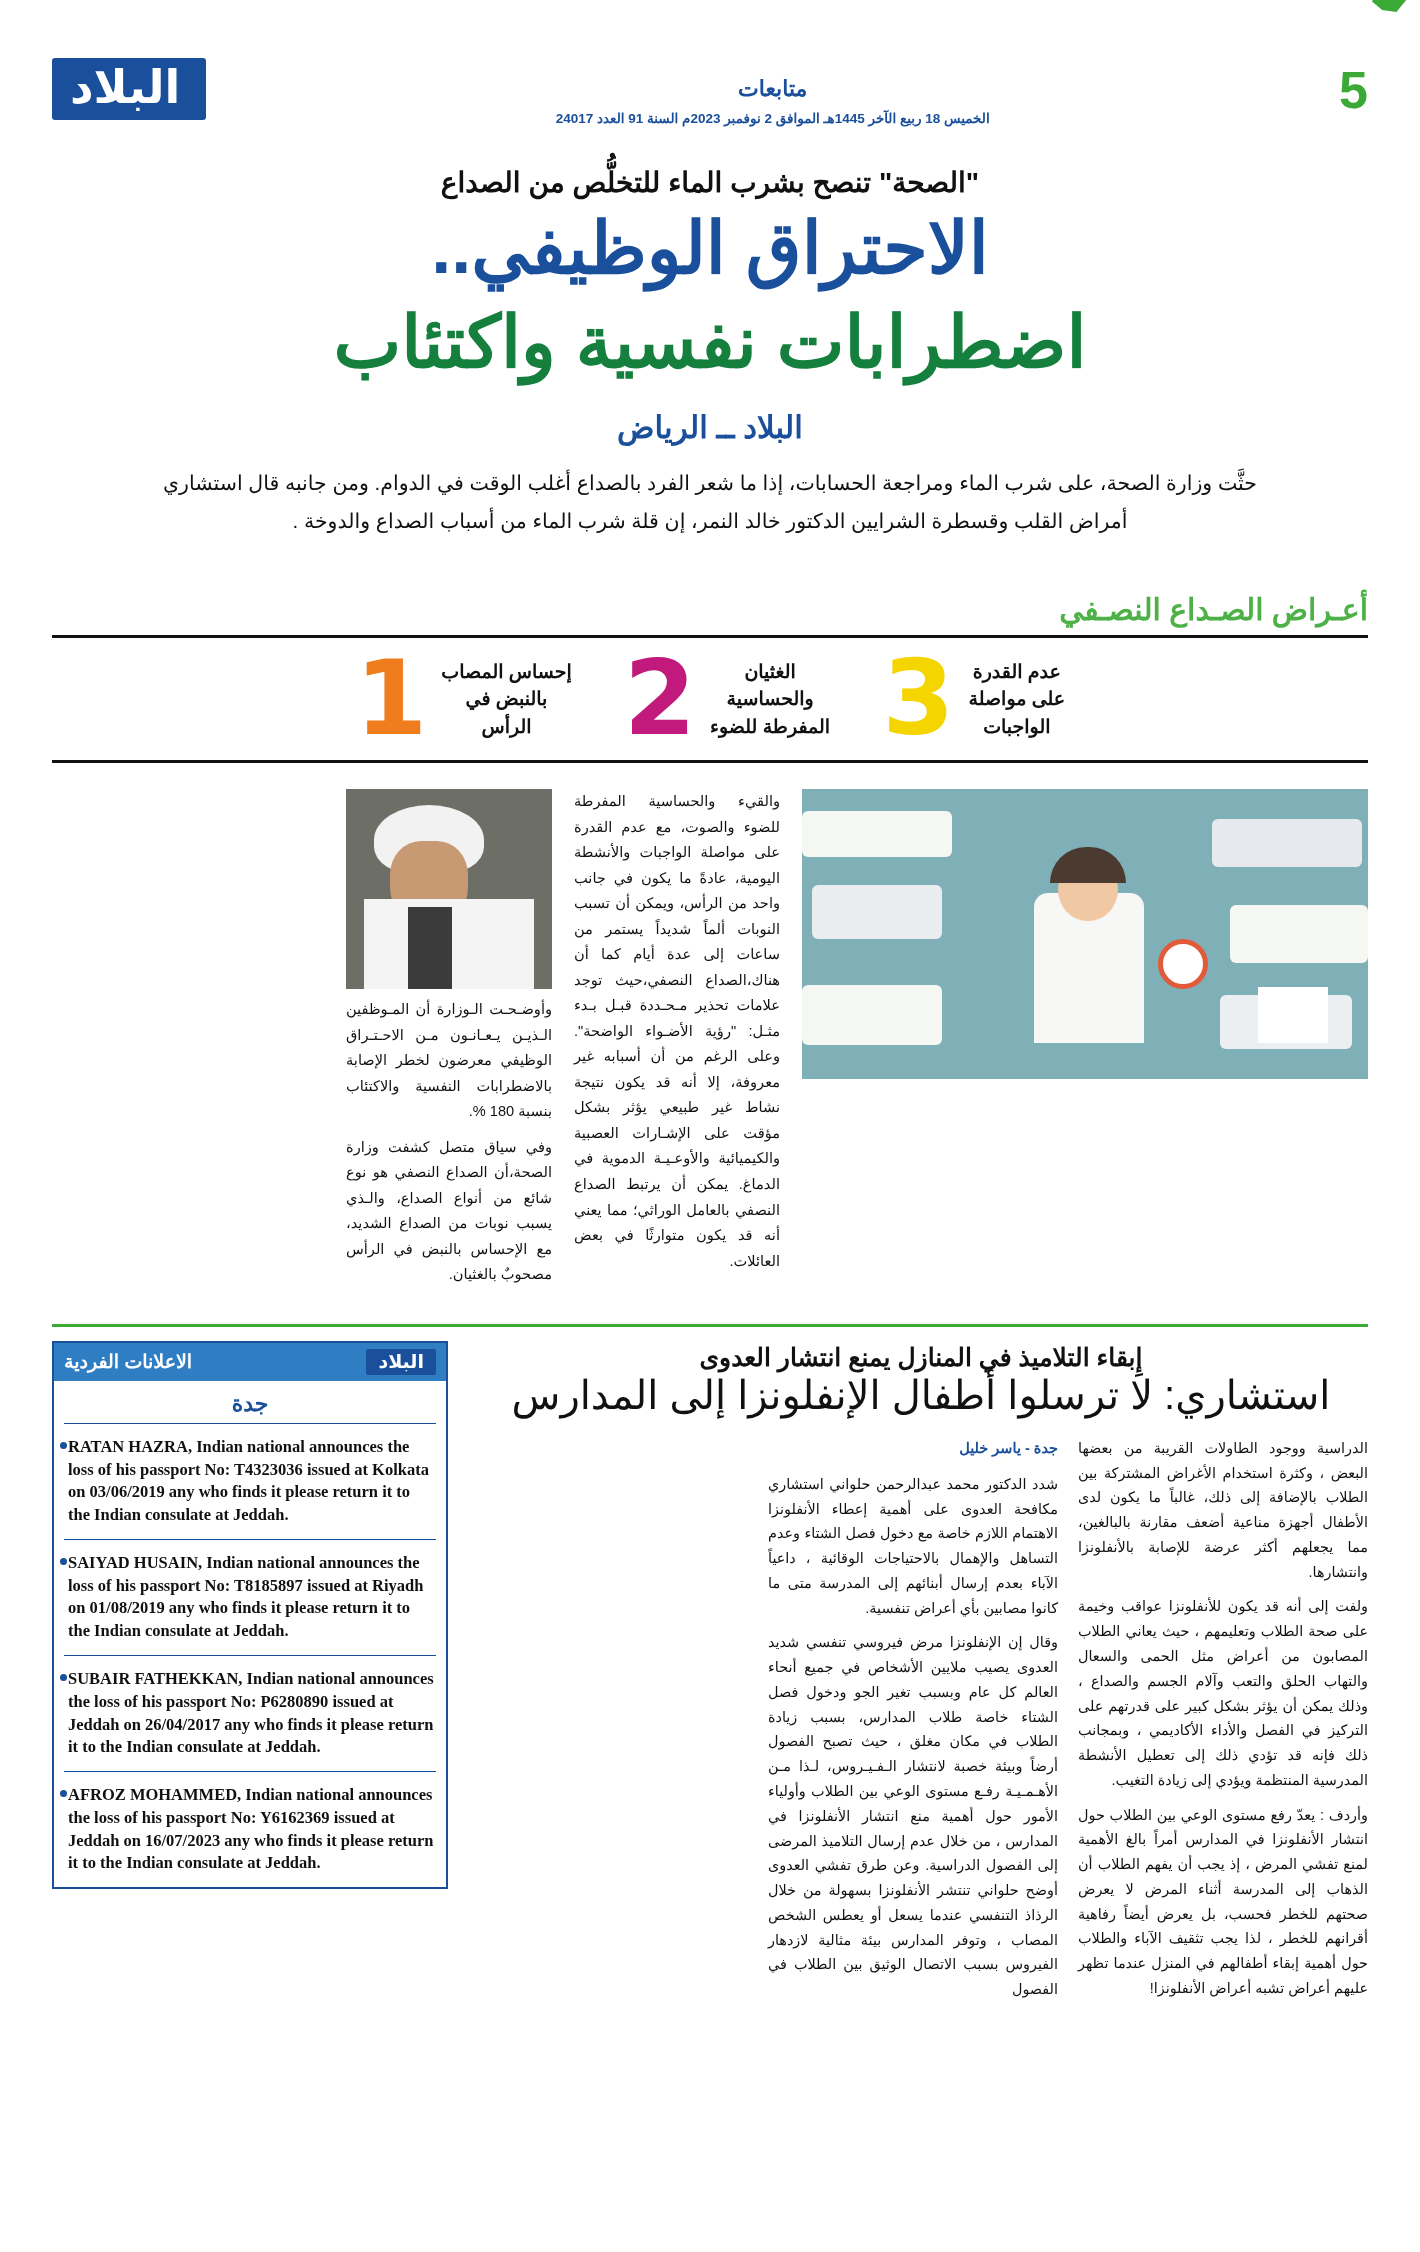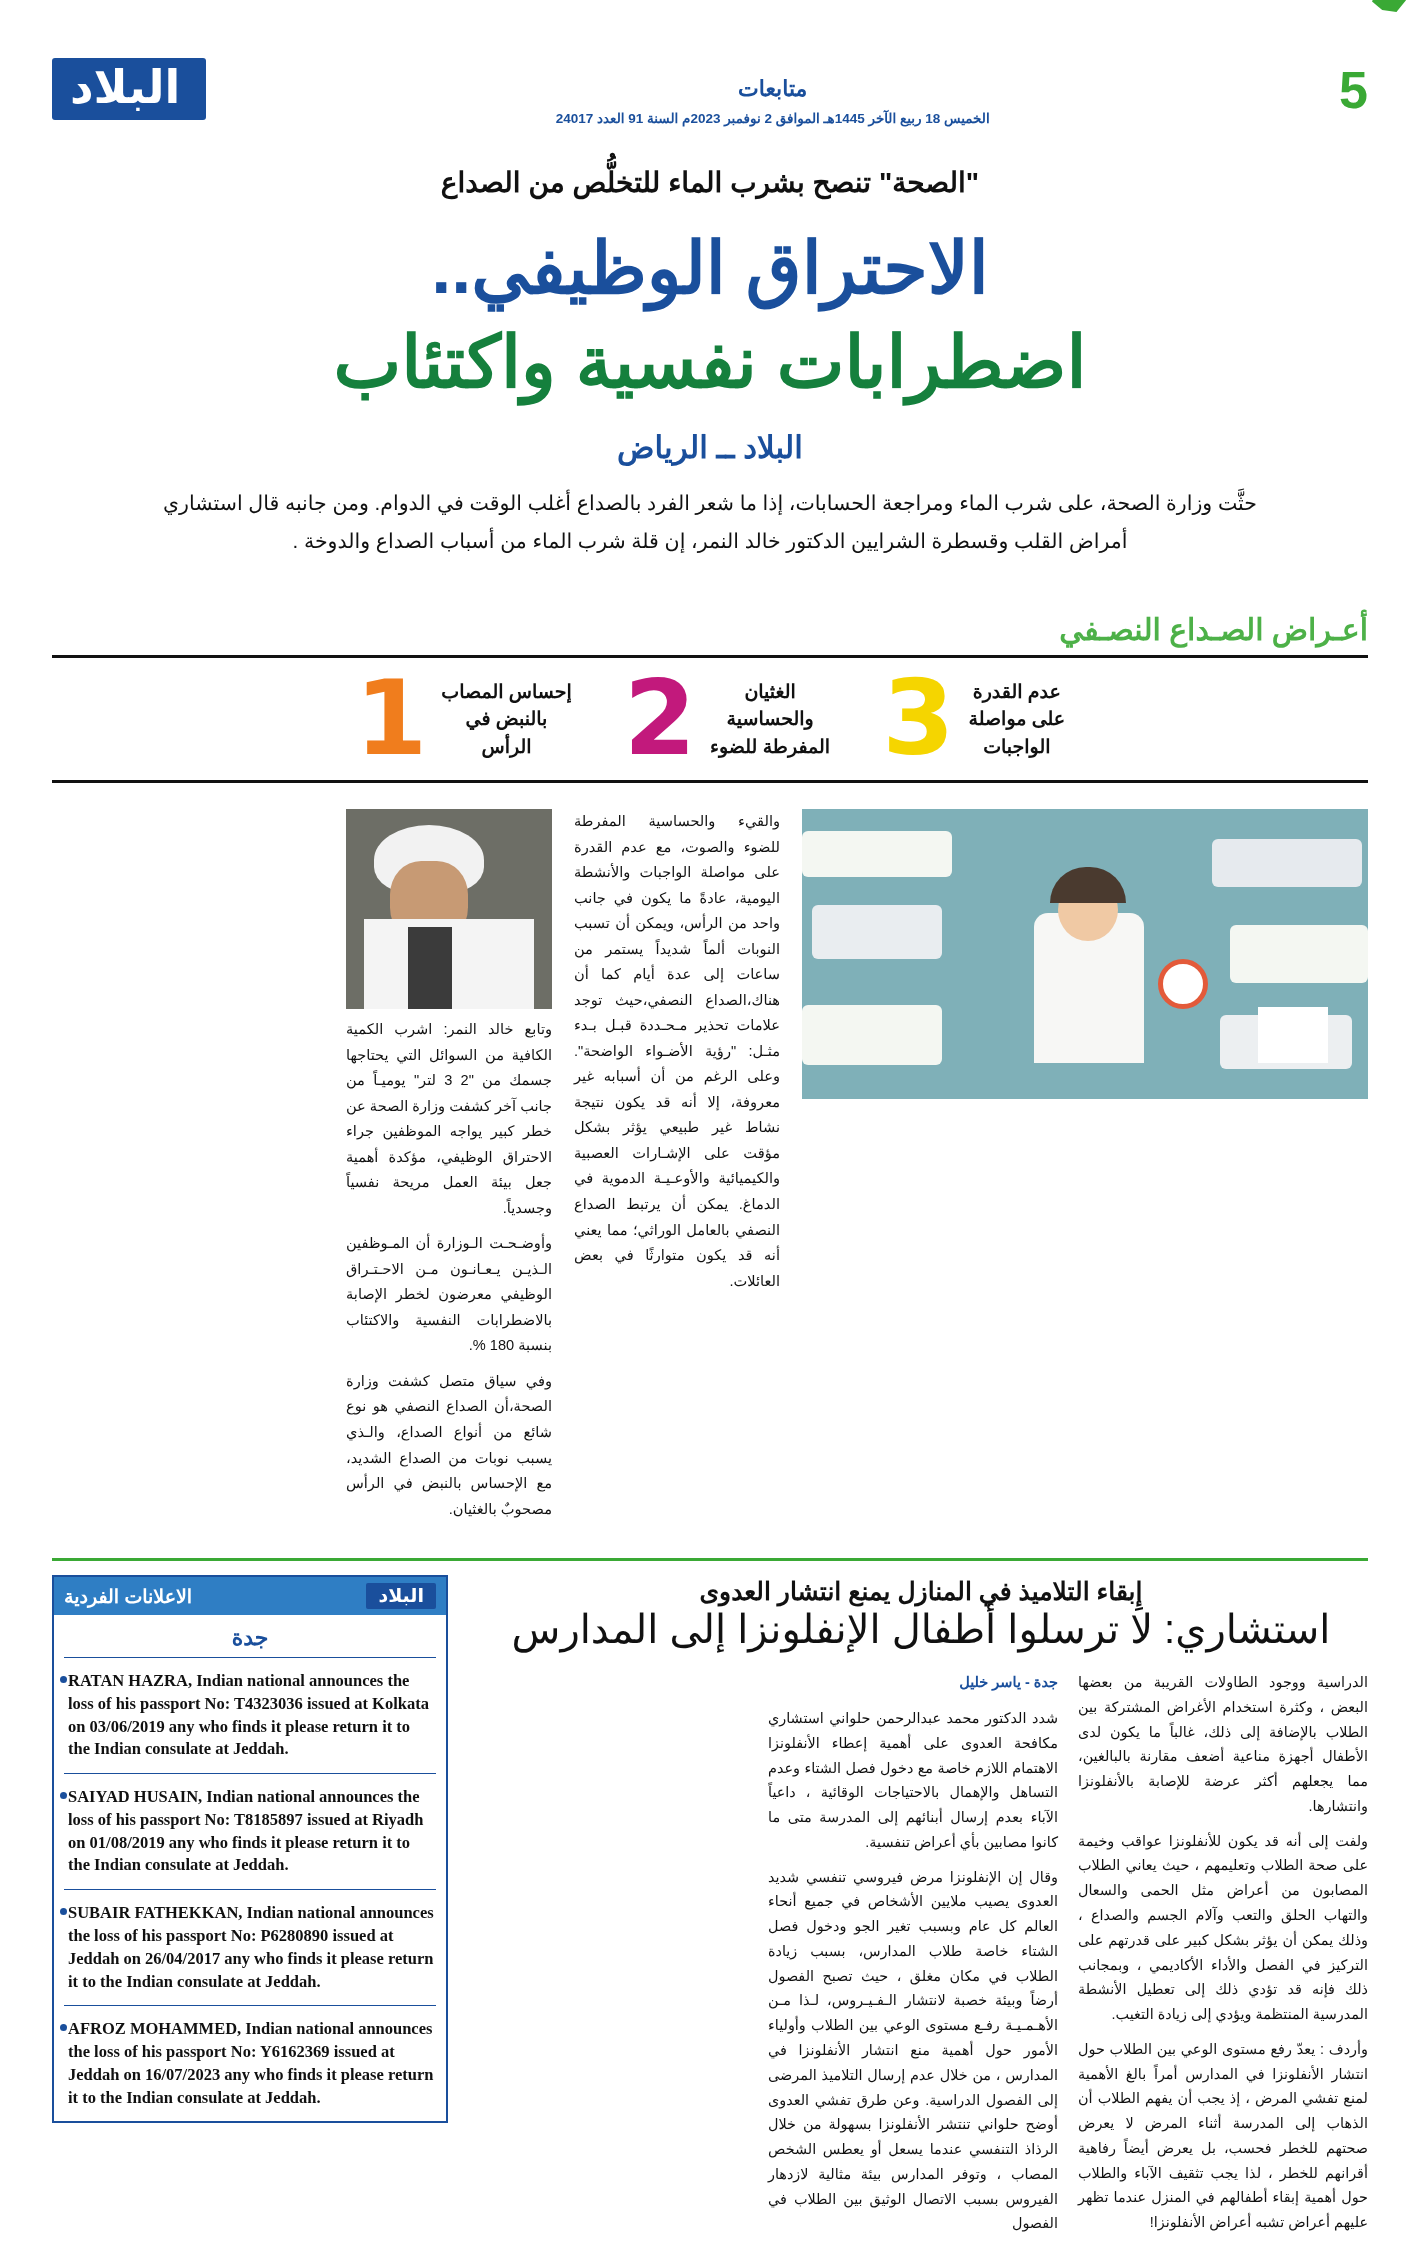--- a/index.html
+++ b/index.html
@@ -80,21 +80,21 @@
     font-size: 28px;
     font-weight: bold;
     color:#111;
     margin-top: 46px;
   }
   .headline1 {
     text-align:center;
     color:#1a4f9c;
     font-size: 72px;
     font-weight: bold;
-    margin-top: 32px;
+    margin-top: 12px;
     line-height: 1.05;
     letter-spacing: -1px;
   }
   .headline2 {
     text-align:center;
     color:#15803d;
     font-size: 72px;
     font-weight: bold;
     margin-top: 18px;
     line-height: 1.05;
@@ -366,21 +366,20 @@
     <div class="col-text col-narrow">والقيء والحساسية المفرطة للضوء والصوت، مع عدم القدرة على مواصلة الواجبات والأنشطة اليومية، عادةً ما يكون في جانب واحد من الرأس، ويمكن أن تسبب النوبات ألماً شديداً يستمر من ساعات إلى عدة أيام كما أن هناك،الصداع النصفي،حيث توجد علامات تحذير مـحـددة قبـل بـدء مثـل: "رؤية الأضـواء الواضحة". وعلى الرغم من أن أسبابه غير معروفة، إلا أنه قد يكون نتيجة نشاط غير طبيعي يؤثر بشكل مؤقت على الإشـارات العصبية والكيميائية والأوعـيـة الدموية في الدماغ. يمكن أن يرتبط الصداع النصفي بالعامل الوراثي؛ مما يعني أنه قد يكون متوارثًا في بعض العائلات.</div>
 
     <div class="col-narrow">
       <div class="photo-inline">
         <div style="position:absolute;left:28px;top:16px;width:110px;height:70px;background:#f2f2f2;border-radius:50% 50% 40% 40%;"></div>
         <div style="position:absolute;left:44px;top:52px;width:78px;height:84px;background:#c79a74;border-radius:40% 40% 45% 45%;"></div>
         <div style="position:absolute;left:18px;top:110px;width:170px;height:90px;background:#f4f4f4;"></div>
         <div style="position:absolute;left:62px;top:118px;width:44px;height:82px;background:#3b3b3b;"></div>
       </div>
       <div class="col-text">
-          <p>وتابع خالد النمر: اشرب الكمية الكافية من السوائل التي يحتاجها جسمك من "2 3 لتر" يوميـاً من جانب آخر كشفت وزارة الصحة عن خطر كبير يواجه الموظفين جراء الاحتراق الوظيفي، مؤكدة أهمية جعل بيئة العمل مريحة نفسياً وجسدياً.</p>
           <p>وأوضـحـت الـوزارة أن المـوظفين الـذيـن يـعـانـون مـن الاحـتـراق الوظيفي معرضون لخطر الإصابة بالاضطرابات النفسية والاكتئاب بنسبة 180 %.</p>
           <p>وفي سياق متصل كشفت وزارة الصحة،أن الصداع النصفي هو نوع شائع من أنواع الصداع، والـذي يسبب نوبات من الصداع الشديد، مع الإحساس بالنبض في الرأس مصحوبٌ بالغثيان.</p>
         </div>
     </div>
 
   </div>
 
   <div class="lower-rule"></div>
 
   <div class="lower-row">

